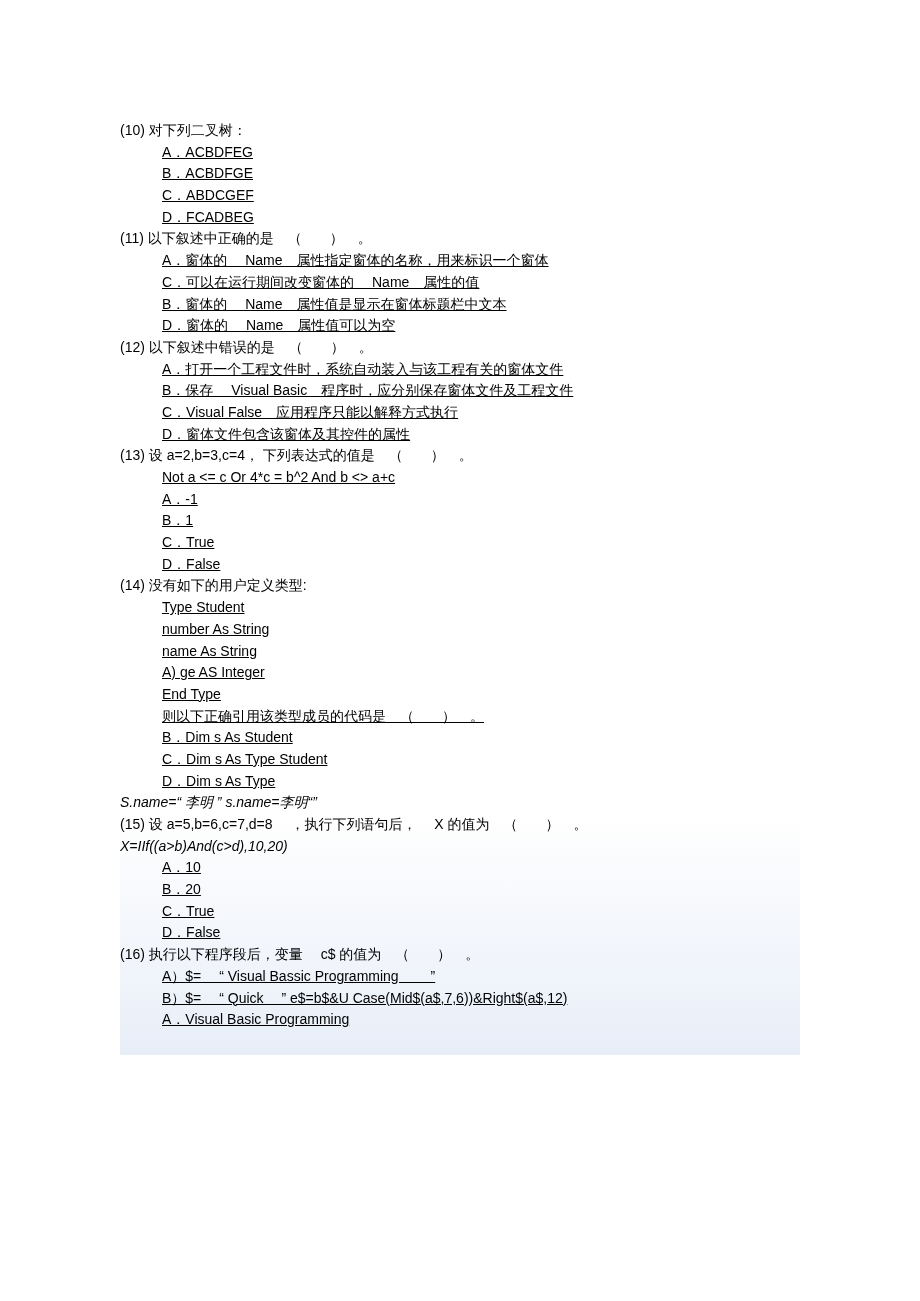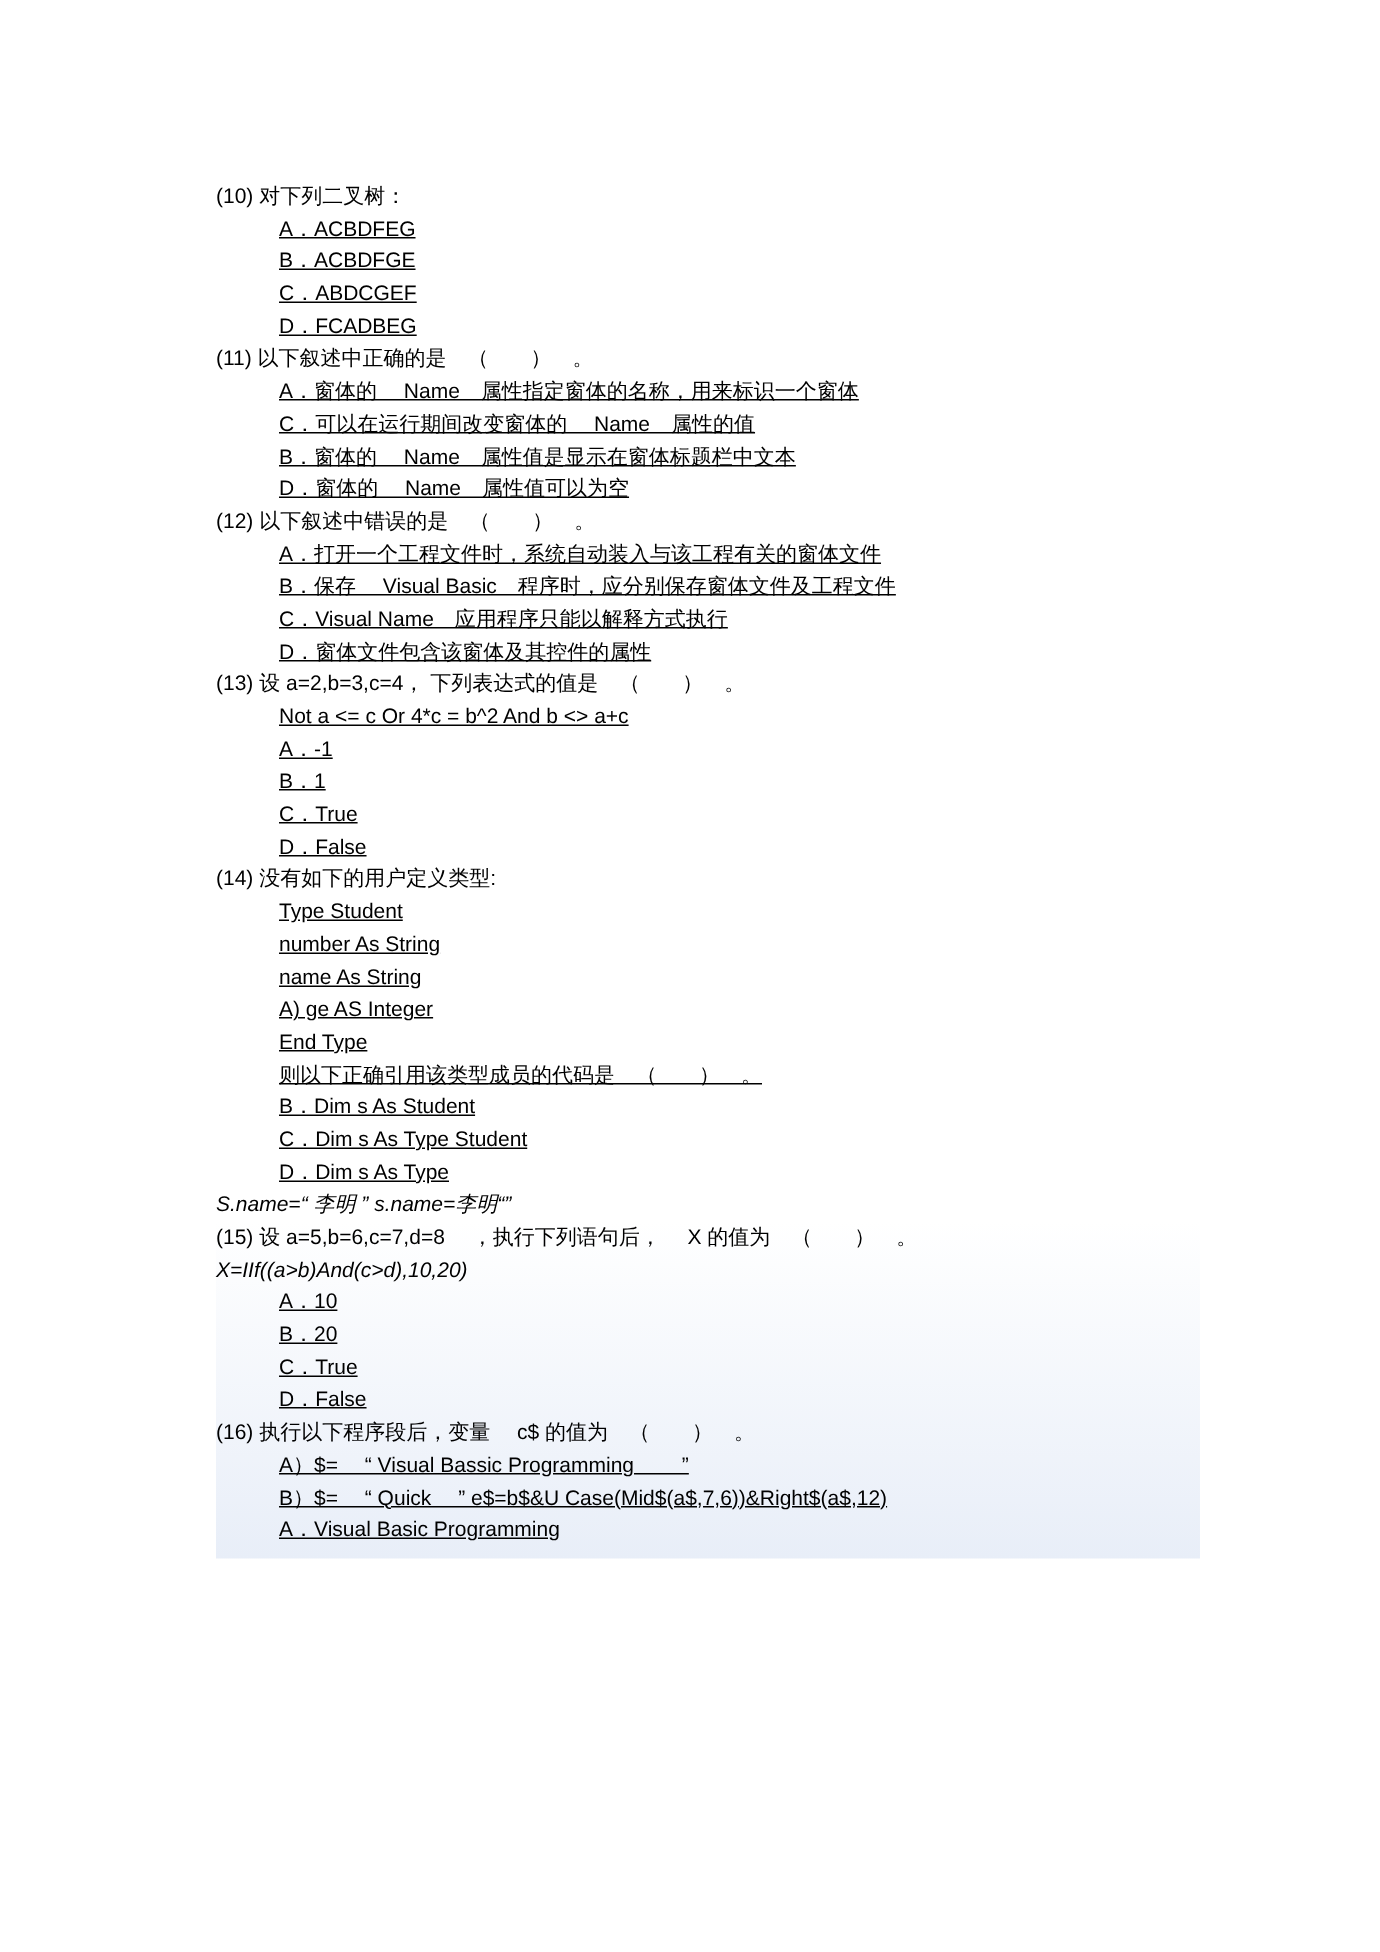--- a/index.html
+++ b/index.html
@@ -7,36 +7,35 @@
     padding: 0;
     font-family: "SimSun", "Microsoft YaHei", Arial, sans-serif;
     font-size: 14px;
     line-height: 1.55;
     color: #000;
     background: #fff;
     width: 920px;
   }
   .page {
     padding: 120px 120px 40px 120px;
-    margin-left: 24px;
   }
   .q-stem {
     margin: 0;
   }
   .indent {
     padding-left: 42px;
     text-decoration: underline;
   }
   .noindent {
     padding-left: 0;
     font-style: italic;
   }
   .gradient-bg {
     background: linear-gradient(to bottom, #ffffff 0%, #e8eef8 100%);
-    padding-bottom: 8px;
+    padding-bottom: 24px;
   }
 </style>
 </head>
 <body>
 
 <div class="page">
 
   <div>
     <p class="q-stem">(10) 对下列二叉树：</p>
     <p class="q-stem indent">A．ACBDFEG</p>
@@ -50,21 +49,21 @@
     <p class="q-stem indent">A．窗体的　 Name　属性指定窗体的名称，用来标识一个窗体</p>
     <p class="q-stem indent">C．可以在运行期间改变窗体的　 Name　属性的值</p>
     <p class="q-stem indent">B．窗体的　 Name　属性值是显示在窗体标题栏中文本</p>
     <p class="q-stem indent">D．窗体的　 Name　属性值可以为空</p>
   </div>
 
   <div>
     <p class="q-stem">(12) 以下叙述中错误的是　（　　）　。</p>
     <p class="q-stem indent">A．打开一个工程文件时，系统自动装入与该工程有关的窗体文件</p>
     <p class="q-stem indent">B．保存　 Visual Basic　程序时，应分别保存窗体文件及工程文件</p>
-    <p class="q-stem indent">C．Visual Name　应用程序只能以解释方式执行</p>
+    <p class="q-stem indent">C．Visual False　应用程序只能以解释方式执行</p>
     <p class="q-stem indent">D．窗体文件包含该窗体及其控件的属性</p>
   </div>
 
   <div>
     <p class="q-stem">(13) 设  a=2,b=3,c=4， 下列表达式的值是　（　　）　。</p>
     <p class="q-stem indent">Not a &lt;= c Or 4*c = b^2 And b &lt;&gt; a+c</p>
     <p class="q-stem indent">A．-1</p>
     <p class="q-stem indent">B．1</p>
     <p class="q-stem indent">C．True</p>
     <p class="q-stem indent">D．False</p>

